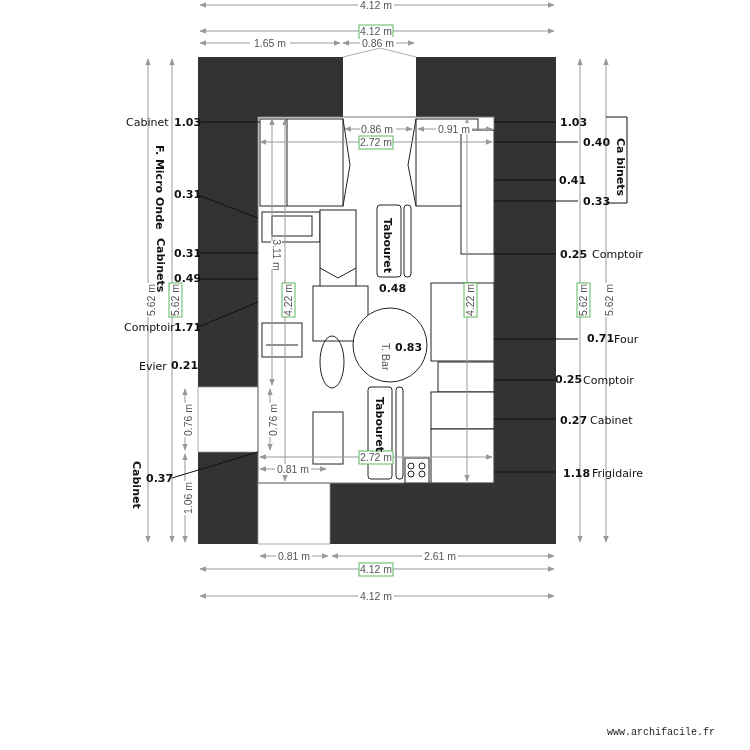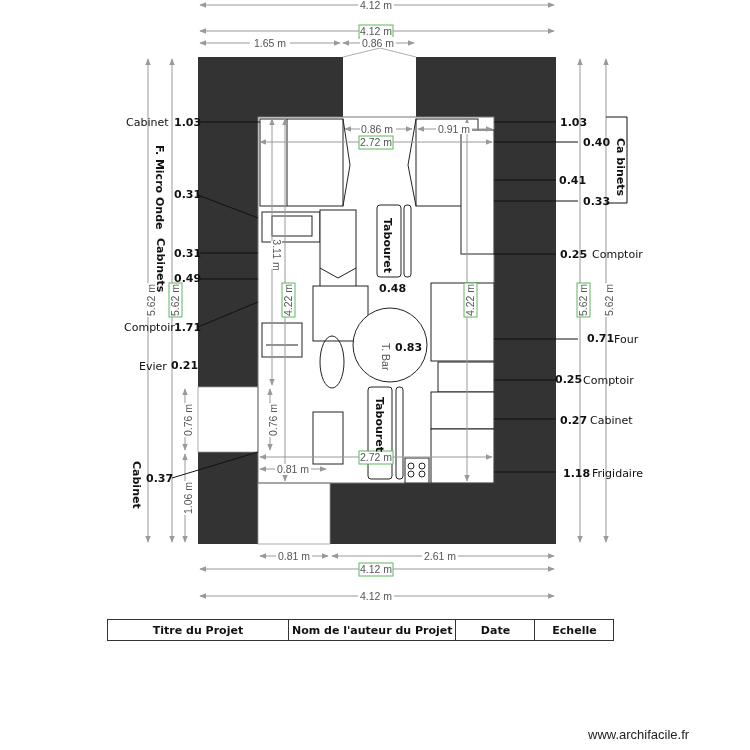--- a/index.html
+++ b/index.html
@@ -4,21 +4,21 @@
 <style>
   html,body{margin:0;padding:0;background:#fff;}
   body{width:750px;height:750px;position:relative;overflow:hidden;font-family:"Liberation Sans",sans-serif;}
   svg{position:absolute;left:0;top:0;}
   .dim{font-family:"Liberation Sans",sans-serif;font-size:10.5px;fill:#555;}
   .lbl{font-family:"DejaVu Sans",sans-serif;font-size:11px;fill:#111;}
   .lblb{font-family:"DejaVu Sans",sans-serif;font-size:11px;fill:#111;font-weight:bold;}
   .tb{position:absolute;left:107px;top:619px;border-collapse:collapse;font-family:"DejaVu Sans",sans-serif;font-size:11px;color:#111;}
   .tb td{border:1px solid #333;height:20px;text-align:center;padding:0 3px;white-space:nowrap;}
   .tb tr:first-child td{font-weight:bold;}
-  .wm{position:absolute;left:588px;top:727px;font-size:13px;color:#222;font-family:Liberation Sans, sans-serif;}
+  .wm{position:absolute;left:607px;top:727px;font-size:10px;color:#222;font-family:Liberation Mono, monospace;}
 </style>
 </head>
 <body>
 
 <svg width="750" height="750" viewBox="0 0 750 750">
   <defs>
     <marker id="ar" viewBox="0 0 10 10" refX="9" refY="5" markerWidth="7" markerHeight="7" orient="auto-start-reverse">
       <path d="M0,1 L10,5 L0,9 z" fill="#999"></path>
     </marker>
   </defs>
@@ -241,22 +241,16 @@
       </g>
     <text class="lblb" x="395" y="351">0.83</text>
     <g transform="translate(376,397) rotate(90)">
         <text class="lblb" x="0" y="0">Tabouret</text>
       </g>
   </g>
 </svg>
 
 <table class="tb">
   <tbody>
-      <tr>
-    <td style="width:174px">Titre du Projet</td>
-    <td style="width:160px">Nom de l'auteur du Projet</td>
-    <td style="width:72px">Date</td>
-    <td style="width:72px">Echelle</td>
-  </tr>
 </tbody>
   </table>
 
 <div class="wm">www.archifacile.fr</div>
 
 </body></html>

